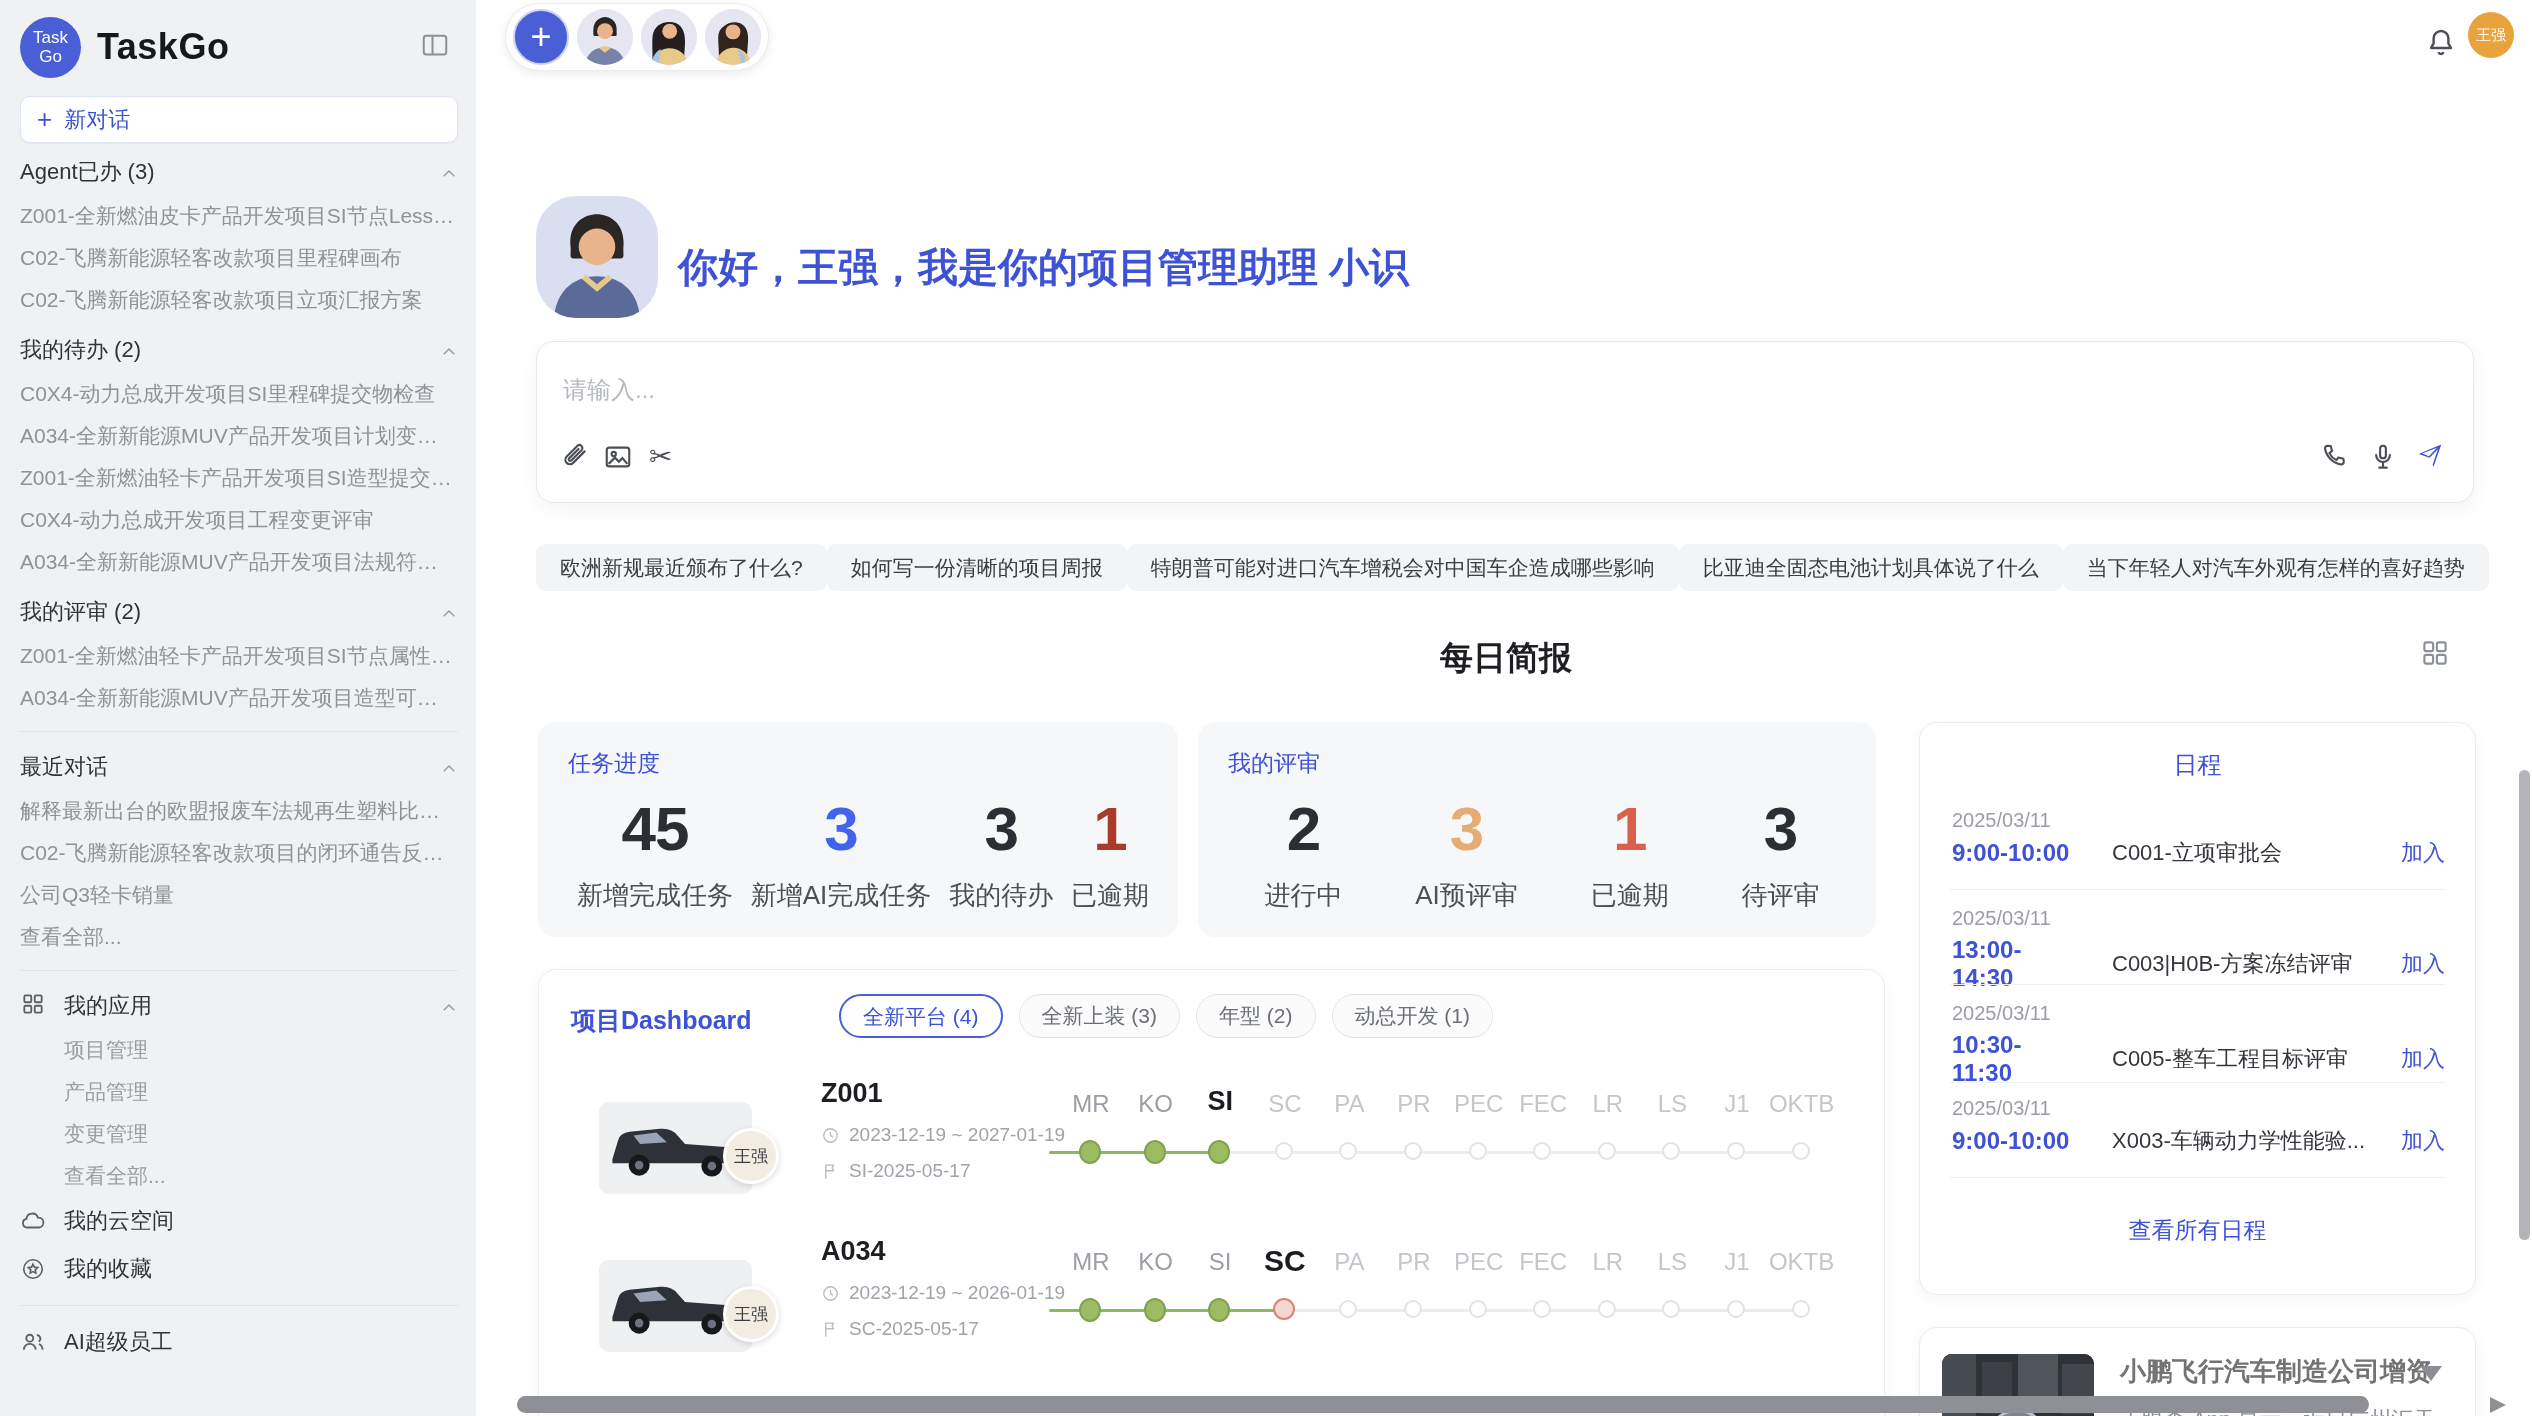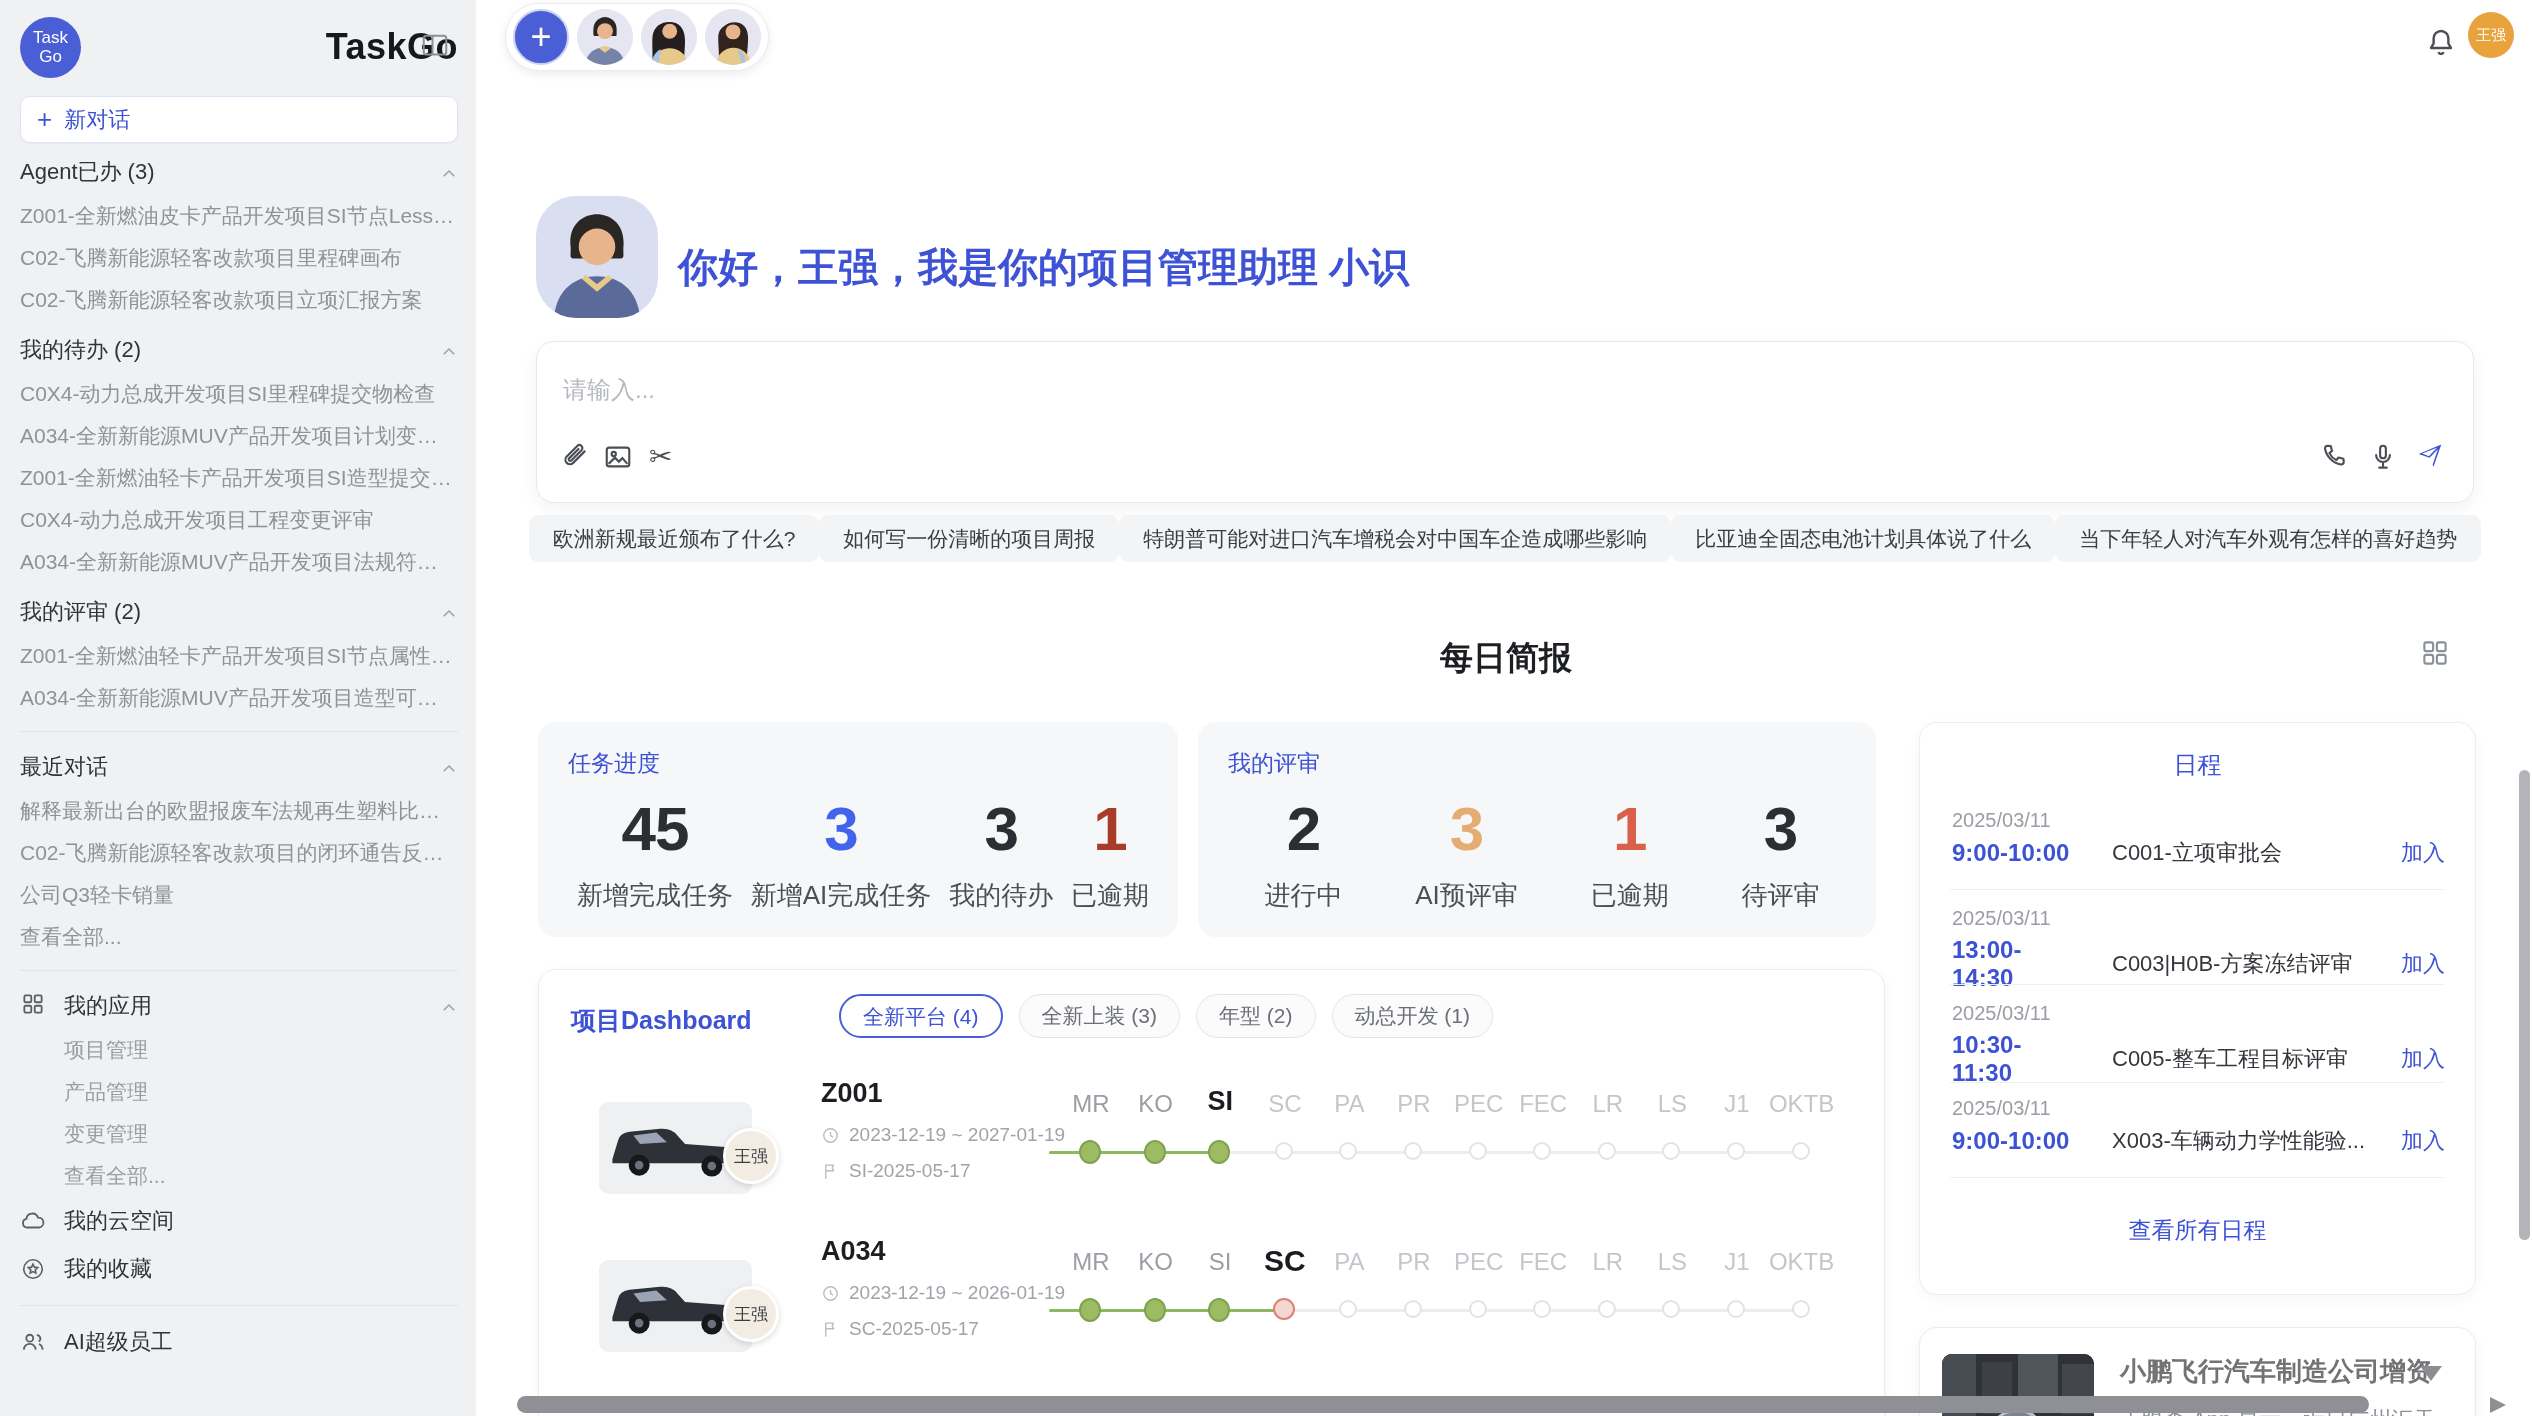--- a/index.html
+++ b/index.html
@@ -2,21 +2,21 @@
 <html><head>
 <meta charset="utf-8">
 <style>
   * { margin:0; padding:0; box-sizing:border-box; }
   html,body { width:2532px; height:1416px; overflow:hidden; }
   body { font-family:"Liberation Sans","DejaVu Sans",sans-serif; background:#fff; color:#222; }
   #page { position:relative; width:2532px; height:1416px; overflow:hidden; background:#fff; }
 
   
   .sidebar { position:absolute; left:0; top:0; width:476px; height:1416px; background:#f0f1f2; padding:14px 18px 0 20px; overflow:hidden; }
-  .logo-row { position:relative; height:66px; display:flex; align-items:center;justify-content:space-between; }
+  .logo-row { position:relative; height:66px; display:flex; align-items:center; }
   .logo { width:61px; height:61px; border-radius:50%; background:#4a5fd5; color:#fff; display:flex; flex-direction:column; align-items:center; justify-content:center; font-size:17px; line-height:19px; font-weight:500; }
   .app-title { font-size:36px; font-weight:700; color:#15181d; margin-left:16px; letter-spacing:.5px; }
   .collapse-btn { position:absolute; right:8px; top:16px; width:30px; height:30px; color:#8a8f98; cursor:pointer; }
   .new-chat { margin-top:16px; width:100%; height:47px; background:#fff; border:1px solid #dfe3f8; border-radius:10px; display:flex; align-items:center; padding:0 16px; color:#3d52d5; font-size:22px; font-weight:500; cursor:pointer; box-shadow:0 1px 2px rgba(60,80,200,.06); }
   .new-chat .plus { font-size:26px; margin-right:12px; font-weight:400; }
   .sec-h { display:flex; align-items:center; justify-content:space-between; height:46px; margin-top:6px; color:#30333a; font-size:22px; font-weight:500; }
   .sec-h .chev { width:18px; height:18px; color:#9aa0a8; }
   .side-item { height:42px; line-height:42px; font-size:21px; color:#8f9298; white-space:nowrap; overflow:hidden; text-overflow:ellipsis; cursor:pointer; }
   .side-div { height:1px; background:#e2e3e6; margin:12px 0; }
   .icon-row { display:flex; align-items:center; height:48px; font-size:22px; color:#30333a; font-weight:500; cursor:pointer; }
@@ -32,21 +32,21 @@
 
   
   .hero-avatar { position:absolute; left:536px; top:196px; width:122px; height:122px; border-radius:40px; overflow:hidden; background:#d9def1; }
   .greeting { position:absolute; left:678px; top:240px; font-size:40px; font-weight:700; color:#3d52d5; }
 
   .input-card { position:absolute; left:536px; top:341px; width:1938px; height:162px; background:#fff; border:1px solid #e7e8ec; border-radius:18px; box-shadow:0 6px 18px rgba(0,0,0,.05); }
   .placeholder { position:absolute; left:26px; top:32px; font-size:24px; color:#b6b9bf; }
   .tool-ic { position:absolute; width:30px; height:30px; color:#4b4f55; cursor:pointer; }
   .scissors { font-size:28px; color:#4b4f55; width:auto; height:auto; }
 
-  .chips { position:absolute; left:536px; top:515px; width:1938px; display:flex; justify-content:center; }
+  .chips { position:absolute; left:536px; top:544px; width:1938px; display:flex; justify-content:flex-start; }
   .chip { height:47px; line-height:47px; background:#f3f4f6; border-radius:9px; padding:0 24px; font-size:21px; color:#3a3d42; white-space:nowrap; cursor:pointer; }
 
   .brief-title { position:absolute; left:538px; top:636px; width:1936px; text-align:center; font-size:33px; font-weight:700; color:#1c1e22; }
   .brief-grid-ic { position:absolute; left:2420px; top:638px; width:30px; height:30px; color:#8a8f98; cursor:pointer; }
 
   
   .stat-card { position:absolute; top:722px; height:215px; background:#f6f7f9; border-radius:18px; padding:26px 20px 0 30px; }
   .stat-card h4 { font-size:23px; color:#3d52d5; font-weight:500; }
   .stat-cols { display:flex; justify-content:space-around; margin-top:14px; }
   .stat-col { text-align:center; }

